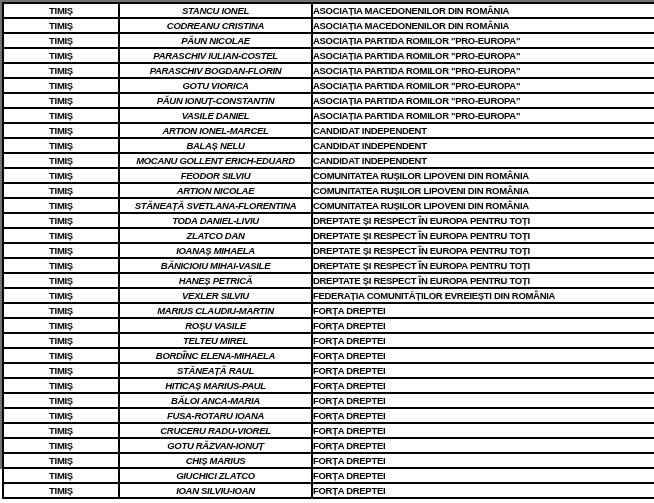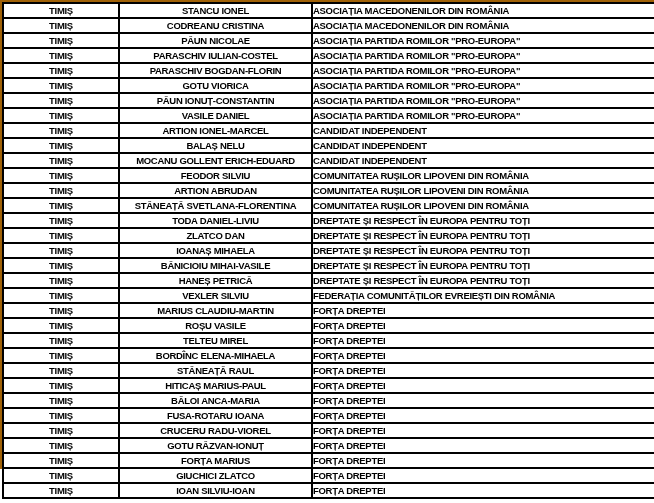--- a/index.html
+++ b/index.html
@@ -8,21 +8,21 @@
     background: #ffffff;
     width: 654px;
     height: 503px;
     overflow: hidden;
     font-family: "Liberation Sans", sans-serif;
   }
   .page {
     position: relative;
     width: 654px;
     height: 469px;
-    background: #a16207;
+    background: #737373;
   }
   table.candidates {
     position: absolute;
     top: 2px;
     left: 2px;
     width: 660px; 
     border-collapse: collapse;
     table-layout: fixed;
   }
   table.candidates td {
@@ -33,21 +33,21 @@
     padding: 0;
     font-size: 9.5px;
     font-weight: bold;
     letter-spacing: -0.3px;
     color: #000000;
     background: #ffffff;
     white-space: nowrap;
     overflow: hidden;
   }
   td.col-county   { width: 114px; text-align: center; }
-  td.col-candidate{ width: 191px; text-align: center; }
+  td.col-candidate{ width: 191px; text-align: center; font-style: italic; }
   td.col-party    { text-align: left; padding-left: 3px; border-right: none; }
 </style>
 </head>
 <body>
 
 <div class="page">
   <table class="candidates">
     <tbody>
         <tr>
           <td class="col-county">TIMIȘ</td>
@@ -104,21 +104,21 @@
           <td class="col-candidate">MOCANU GOLLENT ERICH-EDUARD</td>
           <td class="col-party">CANDIDAT INDEPENDENT</td>
         </tr>
         <tr>
           <td class="col-county">TIMIȘ</td>
           <td class="col-candidate">FEODOR SILVIU</td>
           <td class="col-party">COMUNITATEA RUȘILOR LIPOVENI DIN ROMÂNIA</td>
         </tr>
         <tr>
           <td class="col-county">TIMIȘ</td>
-          <td class="col-candidate">ARTION ABRUDAN</td>
+          <td class="col-candidate">ARTION NICOLAE</td>
           <td class="col-party">COMUNITATEA RUȘILOR LIPOVENI DIN ROMÂNIA</td>
         </tr>
         <tr>
           <td class="col-county">TIMIȘ</td>
           <td class="col-candidate">STĂNEAȚĂ SVETLANA-FLORENTINA</td>
           <td class="col-party">COMUNITATEA RUȘILOR LIPOVENI DIN ROMÂNIA</td>
         </tr>
         <tr>
           <td class="col-county">TIMIȘ</td>
           <td class="col-candidate">TODA DANIEL-LIVIU</td>
@@ -194,21 +194,21 @@
           <td class="col-candidate">CRUCERU RADU-VIOREL</td>
           <td class="col-party">FORȚA DREPTEI</td>
         </tr>
         <tr>
           <td class="col-county">TIMIȘ</td>
           <td class="col-candidate">GOTU RĂZVAN-IONUȚ</td>
           <td class="col-party">FORȚA DREPTEI</td>
         </tr>
         <tr>
           <td class="col-county">TIMIȘ</td>
-          <td class="col-candidate">FORȚA MARIUS</td>
+          <td class="col-candidate">CHIȘ MARIUS</td>
           <td class="col-party">FORȚA DREPTEI</td>
         </tr>
         <tr>
           <td class="col-county">TIMIȘ</td>
           <td class="col-candidate">GIUCHICI ZLATCO</td>
           <td class="col-party">FORȚA DREPTEI</td>
         </tr>
         <tr>
           <td class="col-county">TIMIȘ</td>
           <td class="col-candidate">IOAN SILVIU-IOAN</td>

